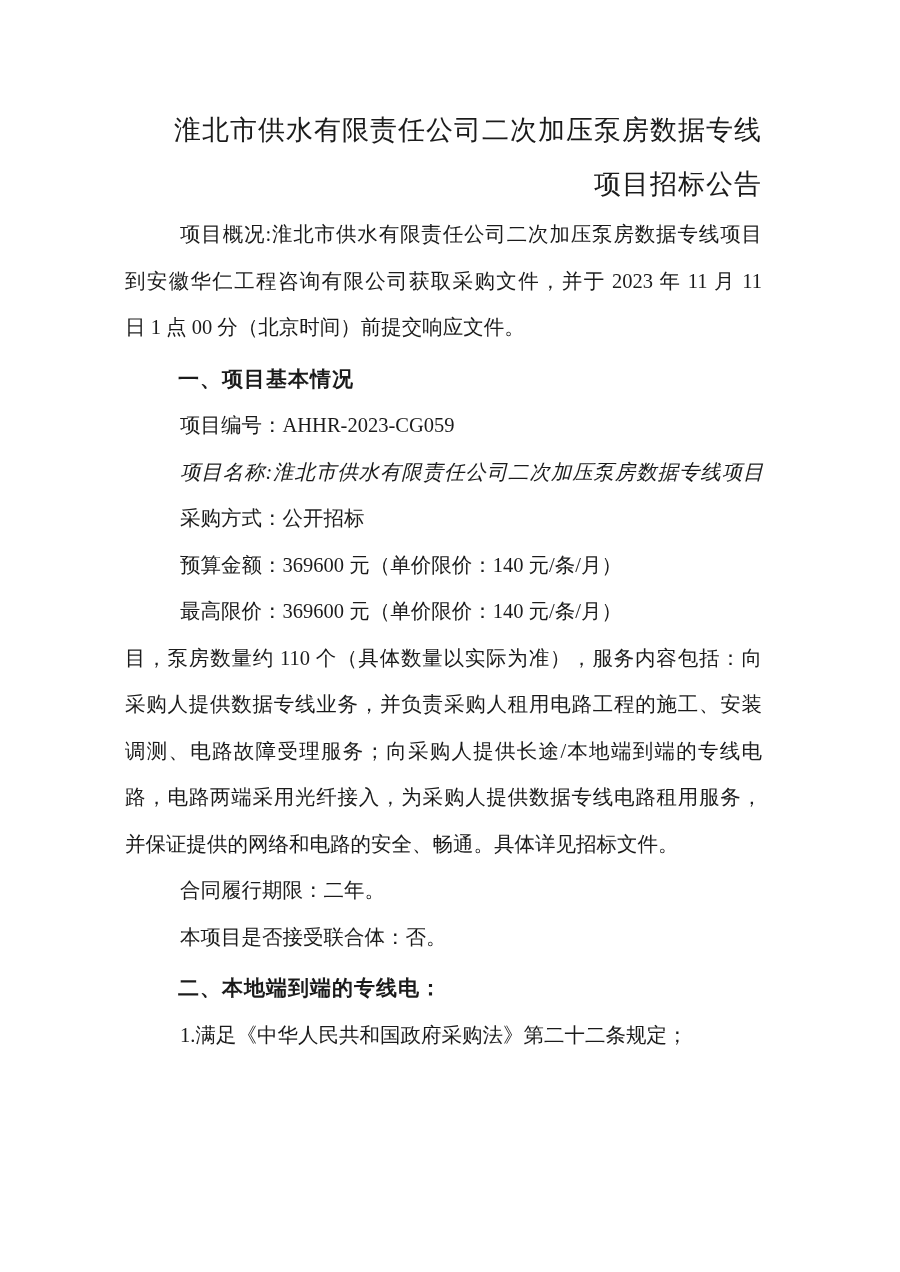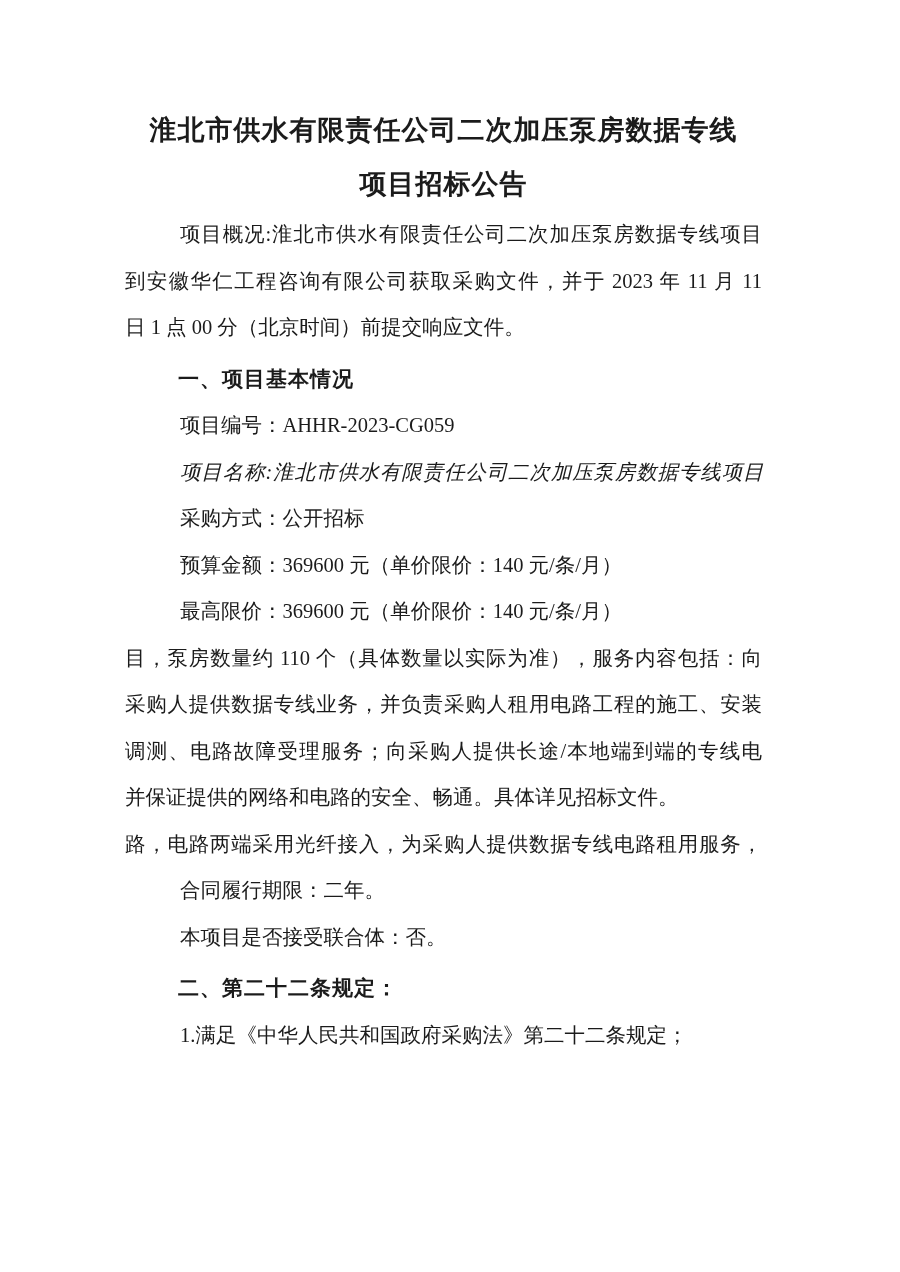--- a/index.html
+++ b/index.html
@@ -13,24 +13,24 @@
     height: 1272px;
     box-sizing: border-box;
     background: #ffffff;
     padding: 103px 138px 0 125px;
     font-family: "Liberation Serif", "DejaVu Serif", serif;
     color: #1b1b1b;
     overflow: hidden;
   }
   .doc-title {
     margin: 0;
-    font-weight: bold;
+    font-weight: normal;
     font-size: 27px;
     line-height: 54px;
-    text-align: center;
+    text-align: right;
     letter-spacing: 1px;
   }
   .title-line { display: block; }
   .para { margin: 0; }
   .line {
     font-size: 20.5px;
     line-height: 46.5px;
     white-space: nowrap;
     overflow: visible;
   }
@@ -87,31 +87,31 @@
   </div>
 
   <div class="para">
     <div class="line first">最高限价：369600 元（单价限价：140 元/条/月）</div>
   </div>
 
   <div class="para">
     <div class="line j">目，泵房数量约 110 个（具体数量以实际为准），服务内容包括：向</div>
     <div class="line j">采购人提供数据专线业务，并负责采购人租用电路工程的施工、安装</div>
     <div class="line j">调测、电路故障受理服务；向采购人提供长途/本地端到端的专线电</div>
+    <div class="line j">路，电路两端采用光纤接入，为采购人提供数据专线电路租用服务，</div>
     <div class="line">并保证提供的网络和电路的安全、畅通。具体详见招标文件。</div>
-    <div class="line j">路，电路两端采用光纤接入，为采购人提供数据专线电路租用服务，</div>
   </div>
 
   <div class="para">
     <div class="line first">合同履行期限：二年。</div>
   </div>
 
   <div class="para">
     <div class="line first">本项目是否接受联合体：否。</div>
   </div>
 
-  <h2 class="heading">二、第二十二条规定：</h2>
+  <h2 class="heading">二、本地端到端的专线电：</h2>
 
   <div class="para">
     <div class="line first">1.满足《中华人民共和国政府采购法》第二十二条规定；</div>
   </div>
 
 </div>
 
 </body></html>

